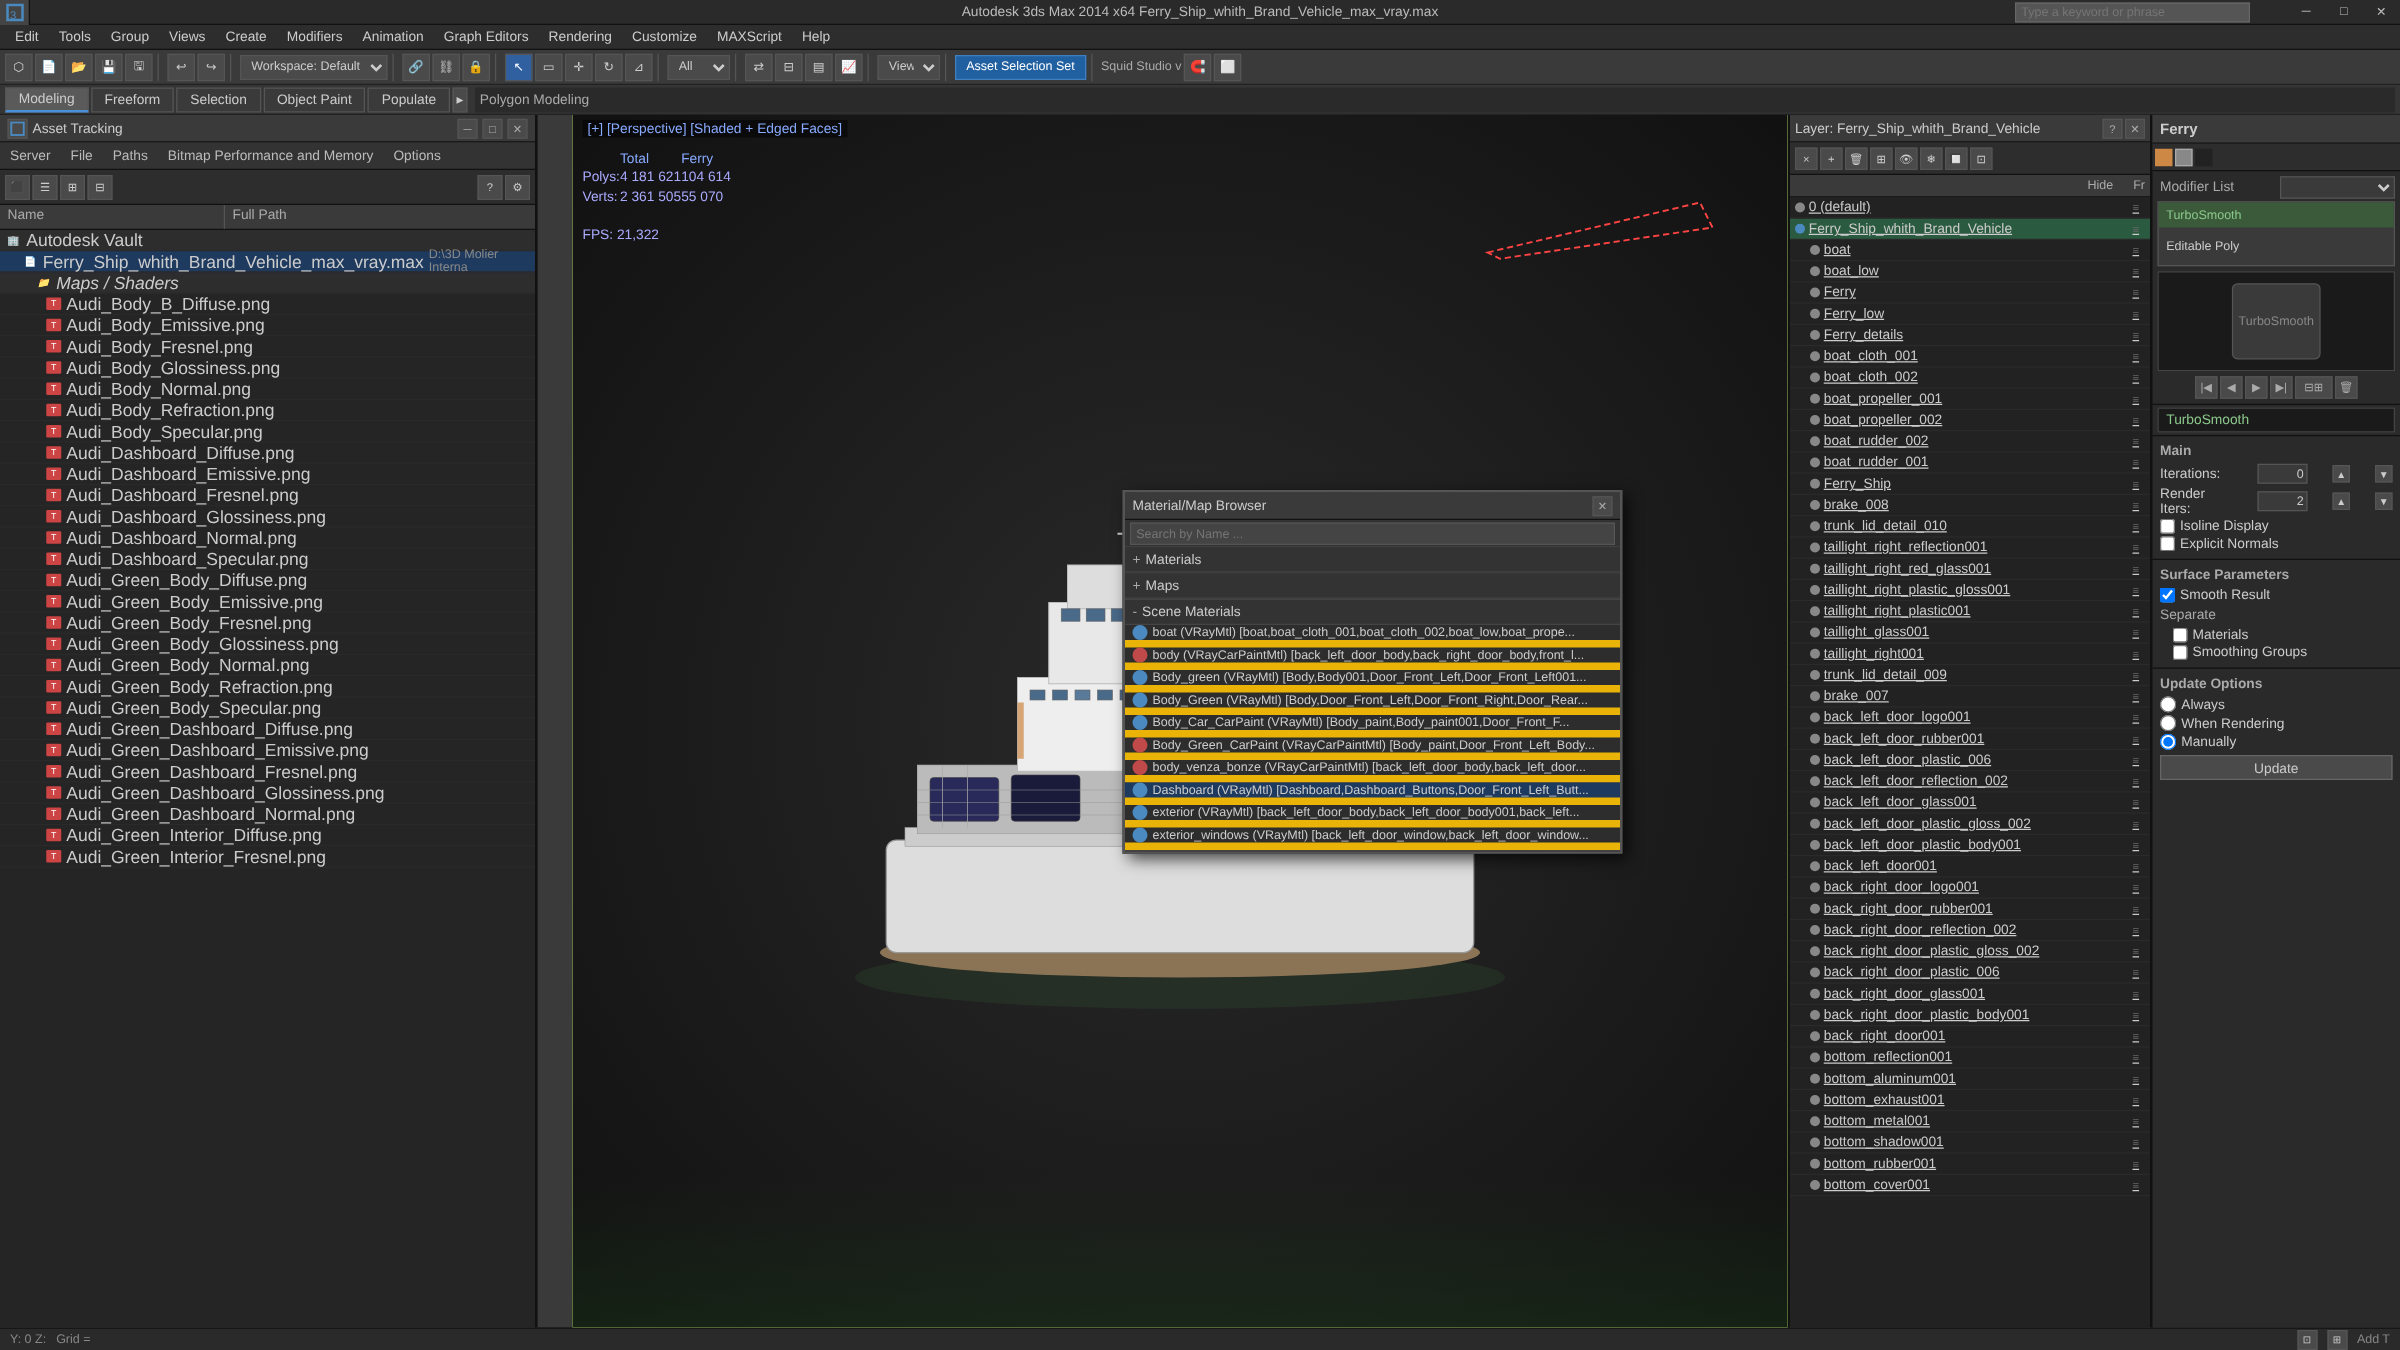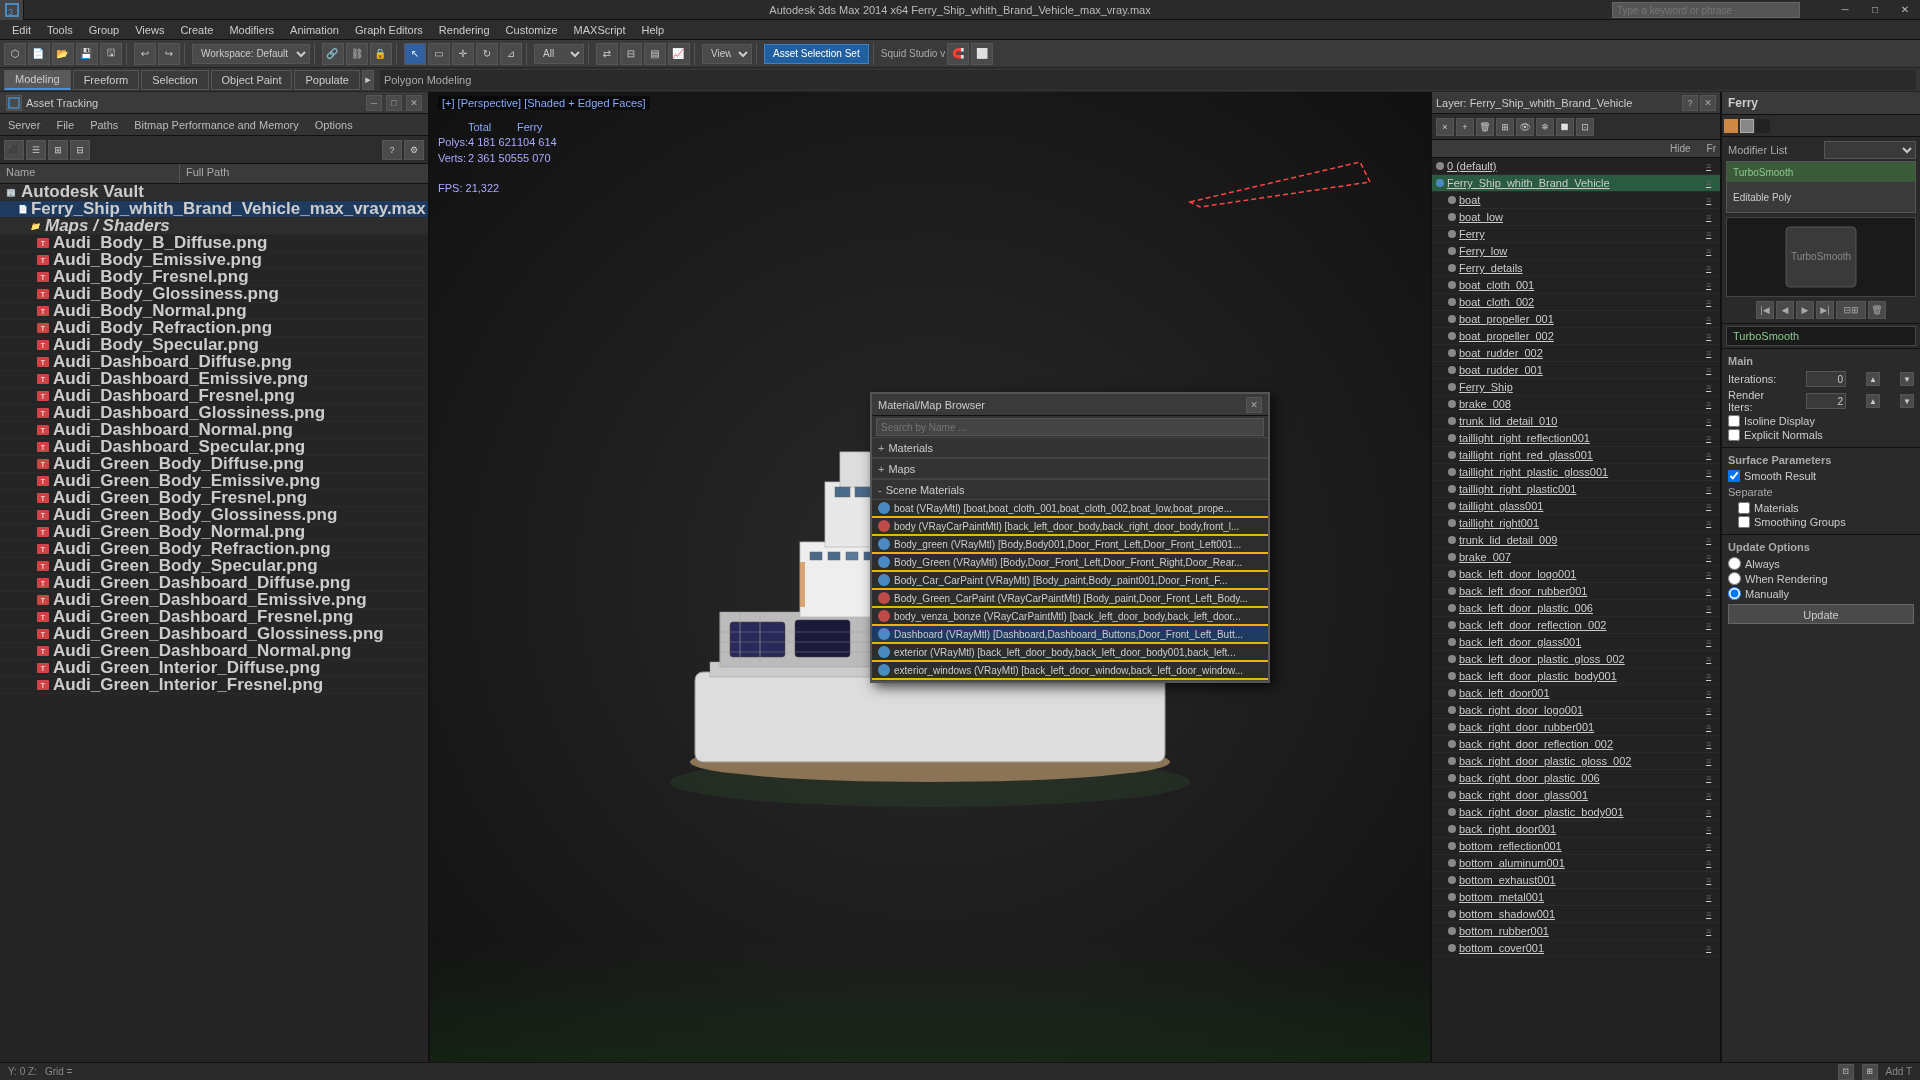--- a/index.html
+++ b/index.html
@@ -254,29 +254,30 @@
       width: 12px;
       height: 10px;
       background: #c44;
       font-size: 7px;
       color: #fff;
       display: flex;
       align-items: center;
       justify-content: center;
       border-radius: 1px;
     }
-    .asset-name { font-size: 17px; color: #ccc; font-weight: bold; }
+    .asset-name { font-size: 14px; color: #ccc; }
     .asset-path { font-size: 10px; color: #888; margin-left: 4px; }
 
     
     .viewport {
       flex: 1;
       background: #bef264;
       position: relative;
       overflow: hidden;
+      margin-left: 28px;
     }
     .viewport-label {
       position: absolute;
       top: 4px;
       left: 8px;
       color: #88aaff;
       font-size: 11px;
       background: rgba(0,0,0,0.5);
       padding: 1px 4px;
     }
@@ -557,21 +558,21 @@
       border-bottom: 1px solid #444;
       gap: 4px;
     }
     .mat-section-label { font-size: 11px; color: #ccc; }
     .mat-list { max-height: 200px; overflow-y: auto; }
     .mat-item {
       height: 18px;
       display: flex;
       align-items: center;
       padding: 0 6px;
-      border-bottom: 2px solid #eab308;
+      border-bottom: 6px solid #eab308;
       cursor: pointer;
       gap: 4px;
     }
     .mat-item.selected { background: #1e3a5f; }
     .mat-dot {
       width: 12px;
       height: 12px;
       border-radius: 50%;
       background: #888;
       flex-shrink: 0;

